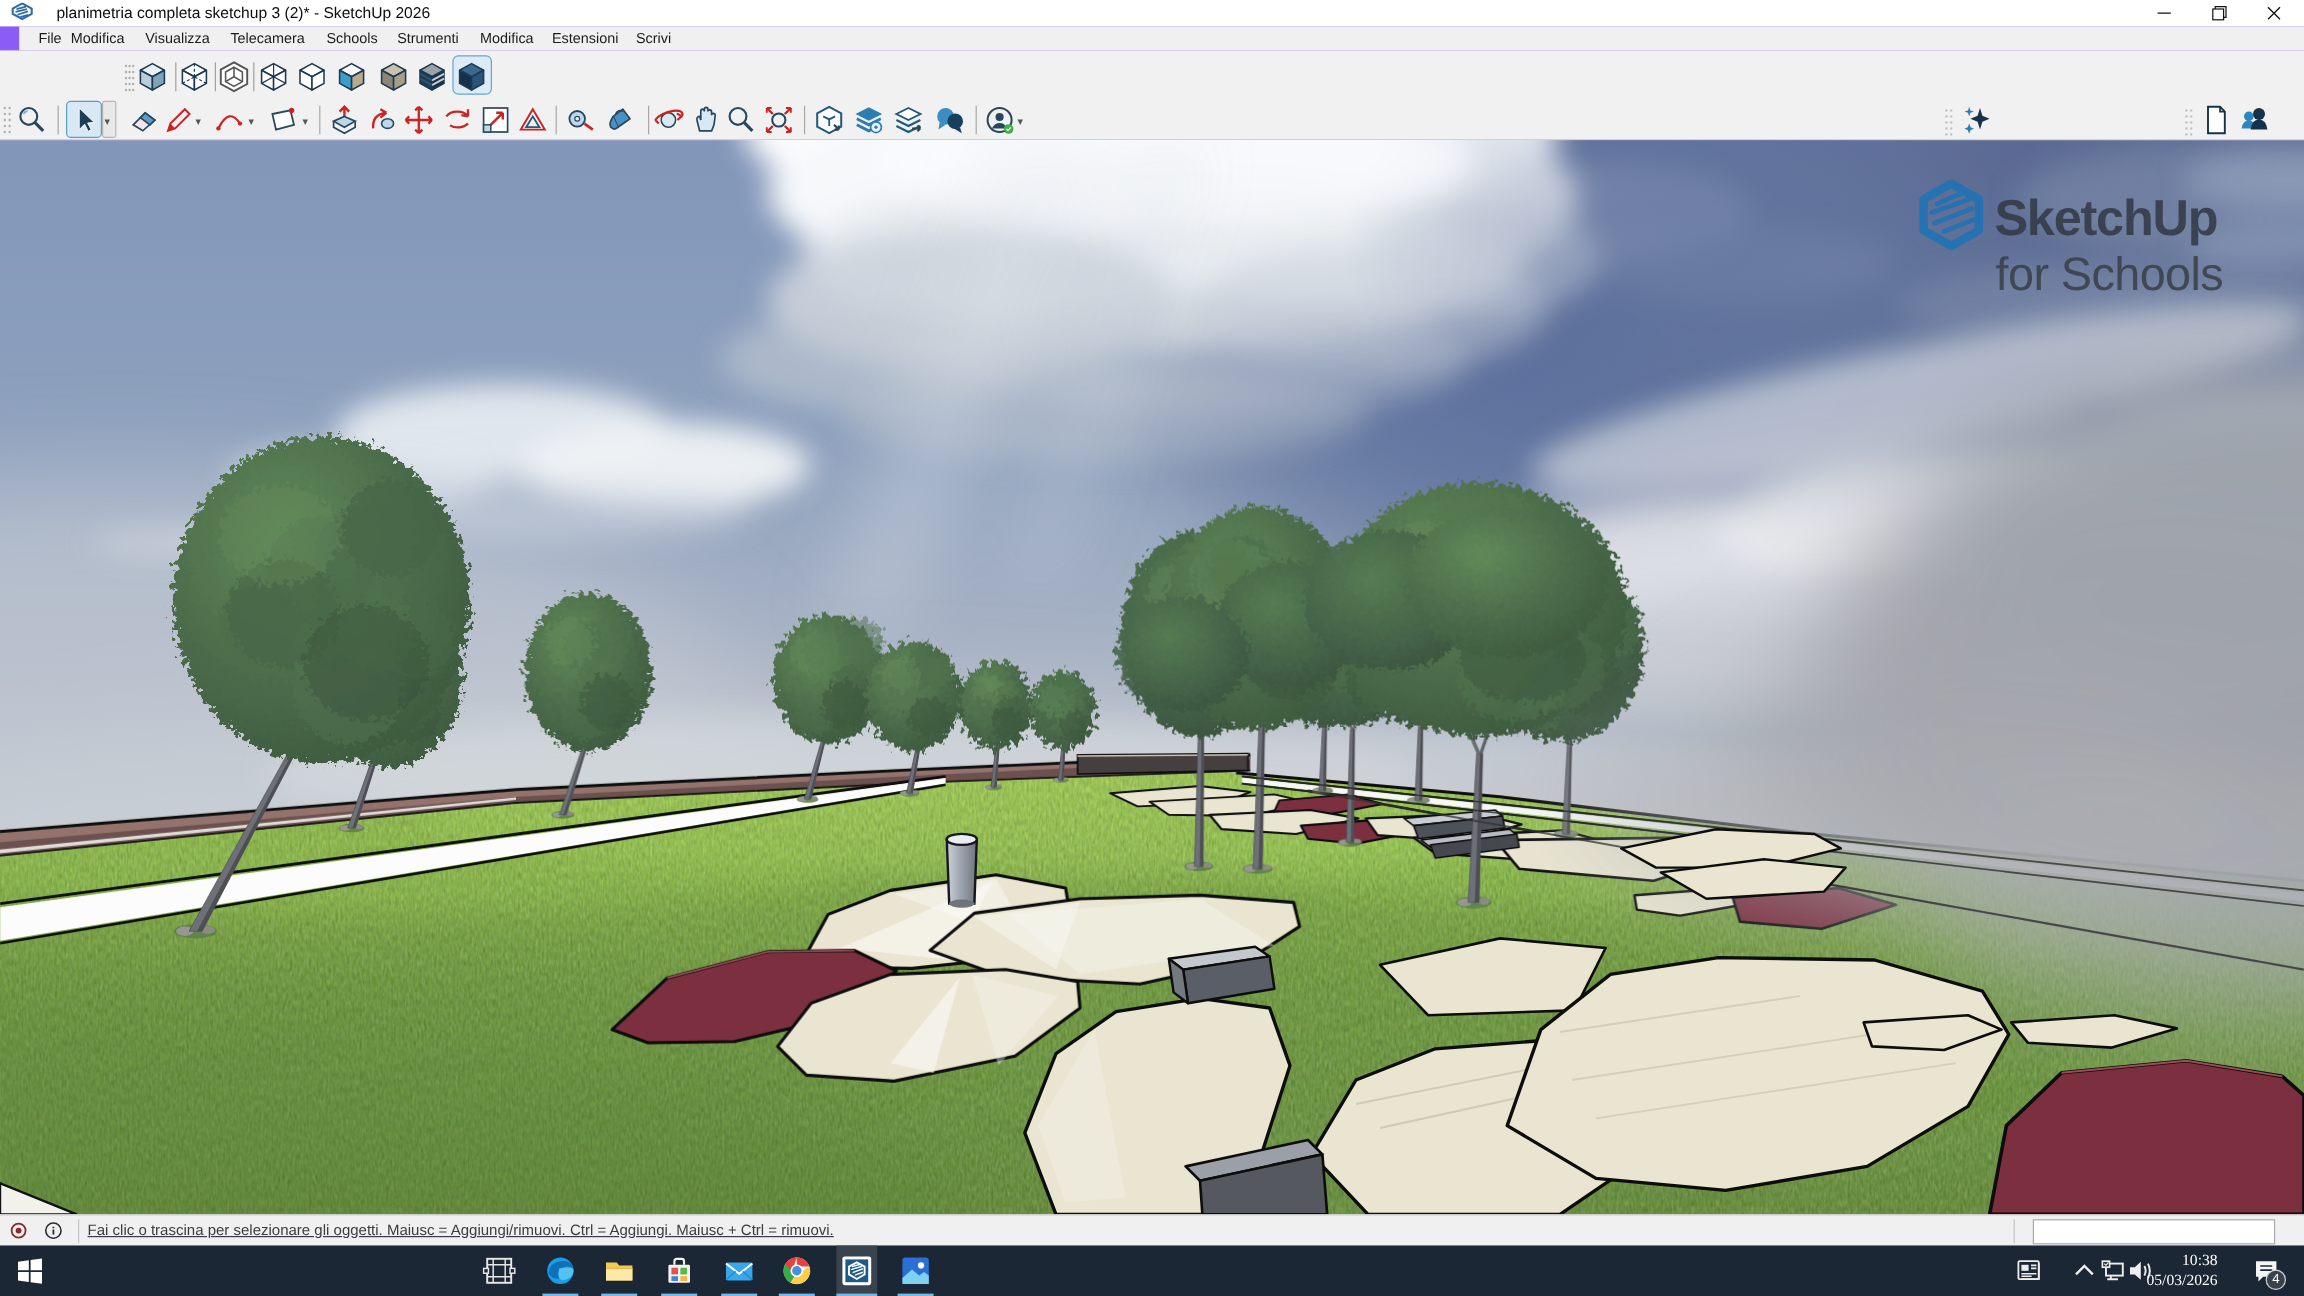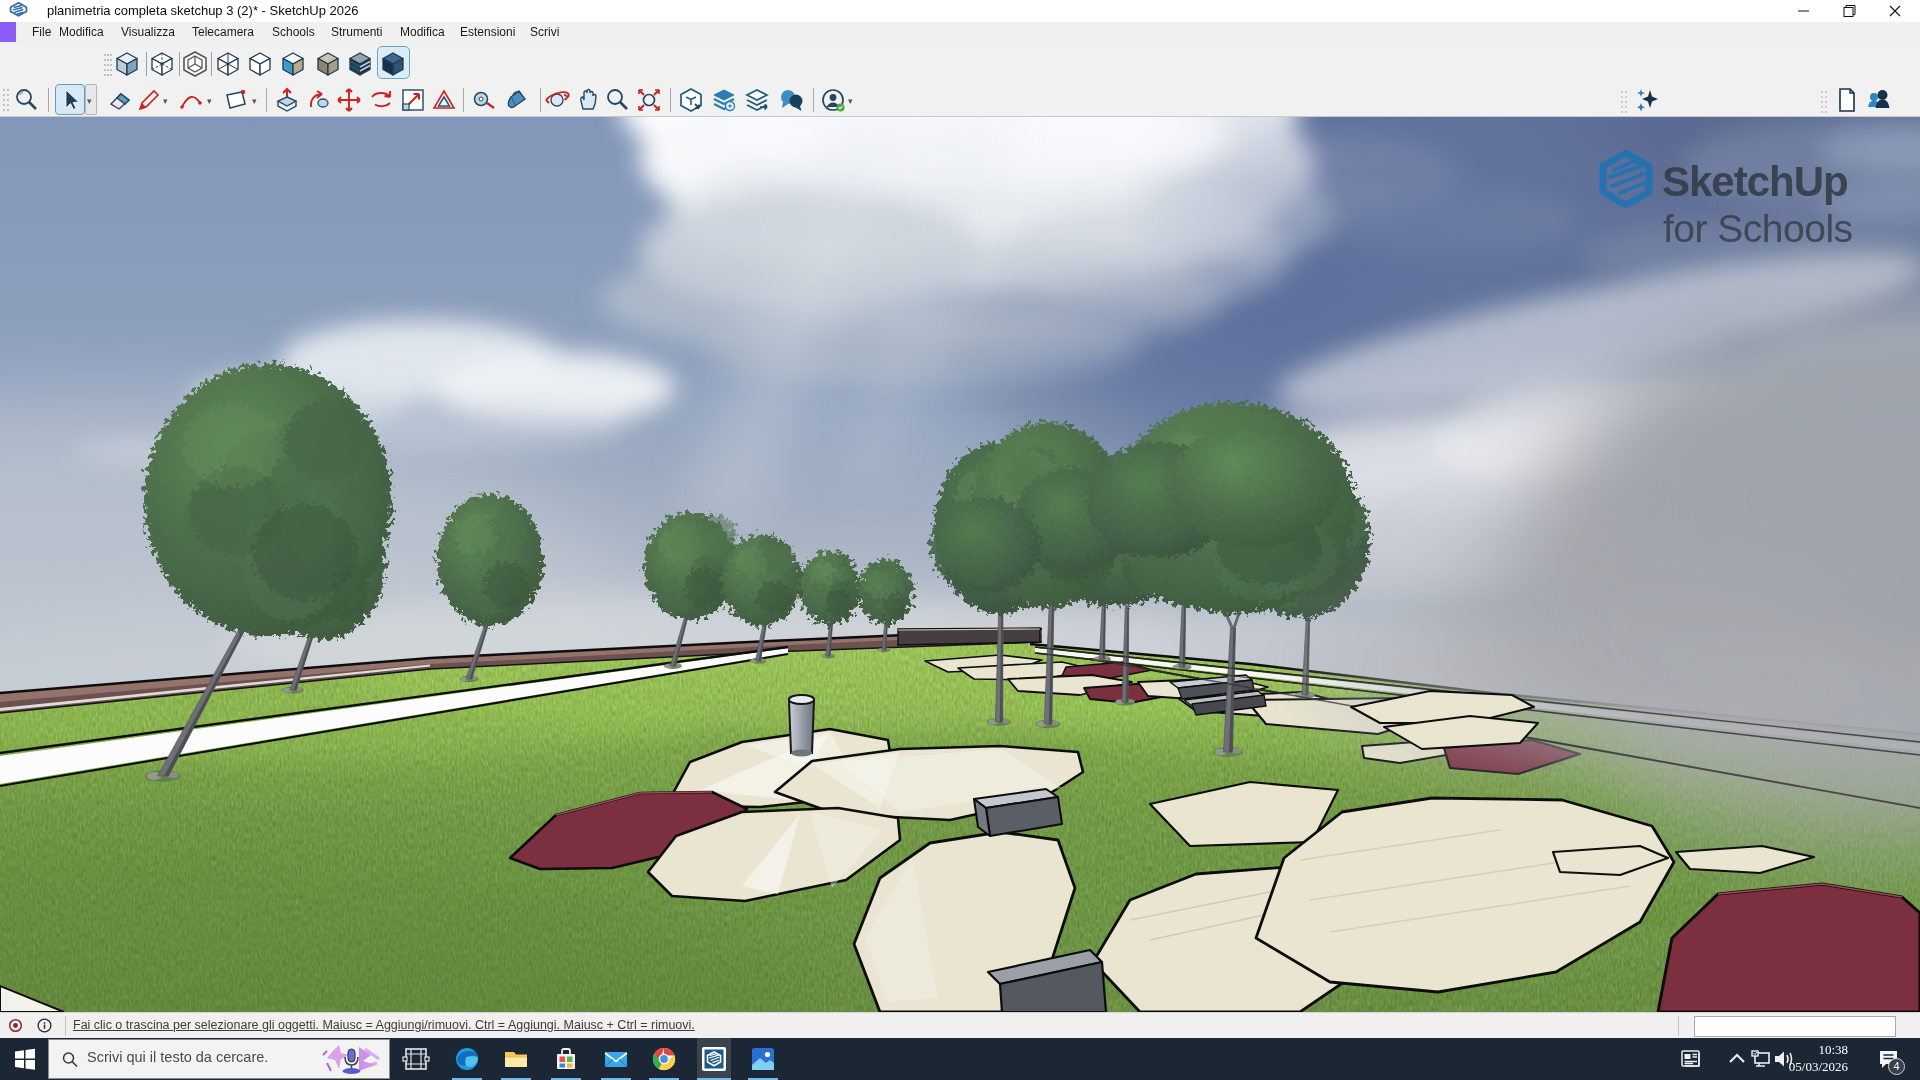--- a/index.html
+++ b/index.html
@@ -814,37 +814,20 @@
       </svg>
     <div style="position:absolute;left:65px;top:3px;width:1px;height:20px;background:#c4c4c4"></div>
     <div class="stext">Fai clic o trascina per selezionare gli oggetti. Maiusc = Aggiungi/rimuovi. Ctrl = Aggiungi. Maiusc + Ctrl = rimuovi.</div>
     <div style="position:absolute;left:1678px;top:3px;width:1px;height:20px;background:#c4c4c4"></div>
     <div id="measure"></div>
   </div>
   <div id="taskbar">
     <svg class="icon" style="left:14px;top:10px" width="22" height="22" viewBox="0 0 22 22">
 <path d="M1 3.5 L10 2.2 L10 10.5 L1 10.5 Z M11.5 2 L21 0.8 L21 10.5 L11.5 10.5 Z M1 12 L10 12 L10 20.3 L1 19 Z M11.5 12 L21 12 L21 21.7 L11.5 20.5 Z" fill="#fff"></path>
       </svg>
-      <div id="searchbox">
-        <svg class="icon" style="left:12px;top:11px" width="18" height="18" viewBox="0 0 18 18">
-          <circle cx="7.5" cy="7" r="5" fill="none" stroke="#3a3a3a" stroke-width="1.5"></circle>
-          <path d="M11 10.5 L16 15.5" stroke="#3a3a3a" stroke-width="1.7"></path>
-        </svg>
-        <span class="sq">Scrivi qui il testo da cercare.</span>
-        <svg class="icon" style="left:270px;top:3px" width="66" height="34" viewBox="0 0 66 34">
-<path d="M14 8 L20 2 L22 10 L30 12 L22 16 L20 26 L16 17 L8 15 Z" fill="#d898ea" opacity="0.9"></path>
-<path d="M40 4 L52 12 L44 18 L56 22 L40 28" fill="#c77fe8" opacity="0.85"></path>
-<path d="M8 20 L12 28 M4 12 L8 8" stroke="#b565d8" stroke-width="2"></path>
-<rect x="29" y="6" width="7" height="13" rx="3.5" fill="#6a6ad8" stroke="#333" stroke-width="1"></rect>
-<path d="M26 14 Q26 22 32.5 22 Q39 22 39 14" fill="none" stroke="#444" stroke-width="1.5"></path>
-<path d="M32.5 22 L32.5 26" stroke="#444" stroke-width="1.5"></path>
-<ellipse cx="32.5" cy="28" rx="9" ry="3" fill="#5a5ad0"></ellipse>
-<path d="M46 6 L60 16 M44 24 L58 20" stroke="#d898ea" stroke-width="3" opacity="0.8"></path>
-</svg>
-      </div>
       <svg class="tbicon" style="left:402px" viewBox="0 0 28 28">
         <rect x="4" y="4" width="20" height="20" fill="none" stroke="#e8e8e8" stroke-width="1.6"></rect>
         <path d="M9 4 V24 M19 4 V24 M4 9 H24 M4 19 H24" stroke="#e8e8e8" stroke-width="1.2" fill="none"></path>
         <rect x="1" y="12" width="4" height="4" fill="#1c2735" stroke="#e8e8e8" stroke-width="1.2"></rect>
         <rect x="23" y="12" width="4" height="4" fill="#1c2735" stroke="#e8e8e8" stroke-width="1.2"></rect>
       </svg>
       <svg class="tbicon" style="left:453px" viewBox="0 0 28 28">
         <circle cx="14" cy="14" r="11" fill="#1b9de2"></circle>
         <path d="M4 16 Q5 7 14 6 Q23 5 25 12 Q20 9 15 12 Q10 15 13 20 Q8 22 4 16Z" fill="#0f6fb8"></path>
         <path d="M13 12 Q25 10 25 14 Q24 21 16 22 Q11 21 13 12Z" fill="#54c1ef"></path>

